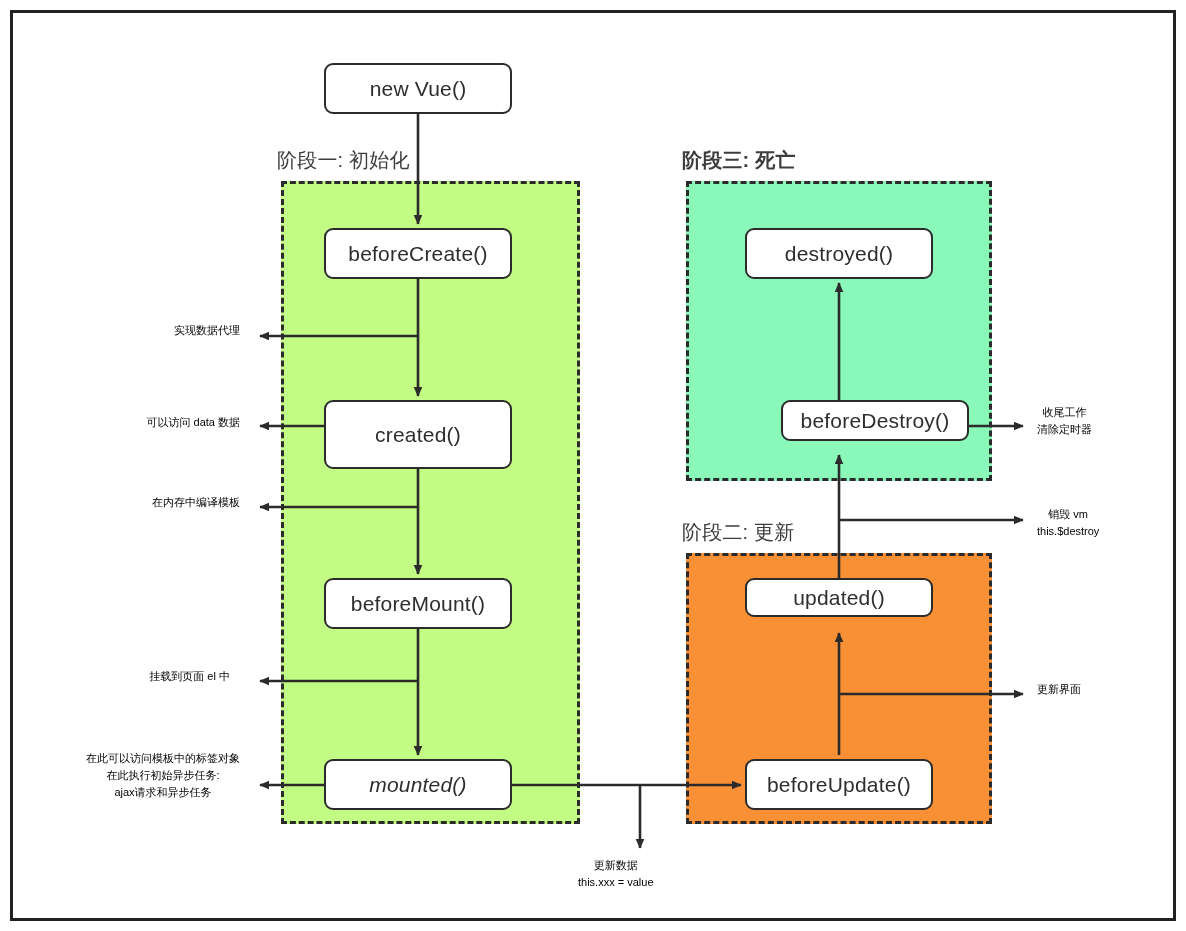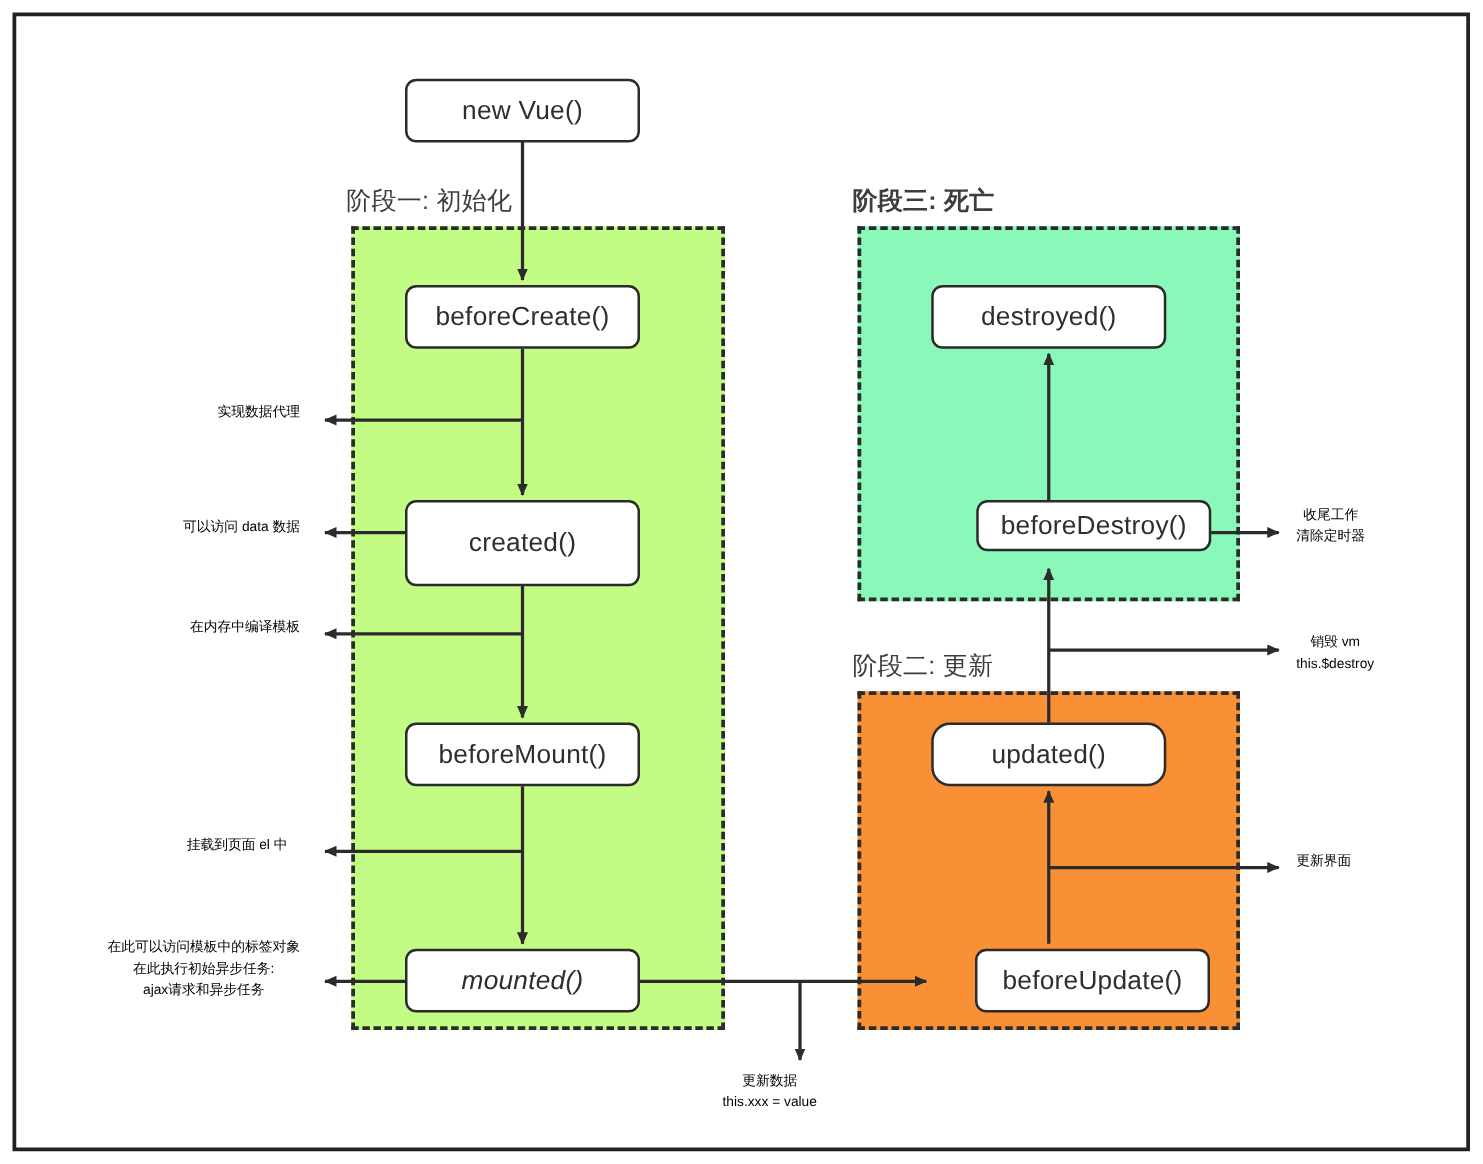--- a/index.html
+++ b/index.html
@@ -81,22 +81,22 @@
     letter-spacing: 0.2px;
     white-space: nowrap;
   }
   .n-newvue        { left: 324px; top: 43px;  width: 188px; height: 51px; margin-top: 20px; }
   .n-beforecreate  { left: 324px; top: 228px; width: 188px; height: 51px; }
   .n-created       { left: 324px; top: 400px; width: 188px; height: 69px; }
   .n-beforemount   { left: 324px; top: 578px; width: 188px; height: 51px; }
   .n-mounted       { left: 324px; top: 759px; width: 188px; height: 51px; font-style: italic; }
   .n-destroyed     { left: 745px; top: 228px; width: 188px; height: 51px; }
   .n-beforedestroy { left: 745px; top: 400px; width: 188px; height: 41px; margin-left: 36px; }
-  .n-updated       { left: 745px; top: 578px; width: 188px; height: 51px; border-radius: 15px; }
-  .n-beforeupdate  { left: 780px; top: 759px; width: 188px; height: 51px; }
+  .n-updated       { left: 745px; top: 578px; width: 188px; height: 39px; }
+  .n-beforeupdate  { left: 745px; top: 759px; width: 188px; height: 51px; }
 
   
   .anno {
     position: absolute;
     font-size: 11px;
     color: #000000;
     line-height: 1.55;
     white-space: pre;
   }
   .anno.right-align { text-align: right; }

